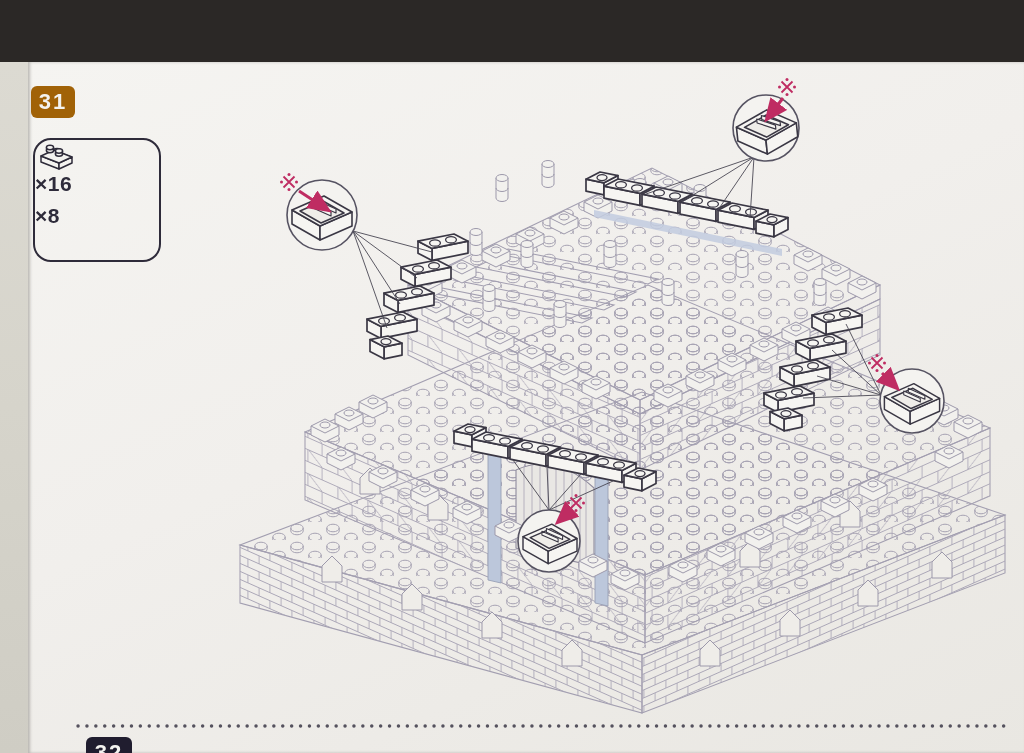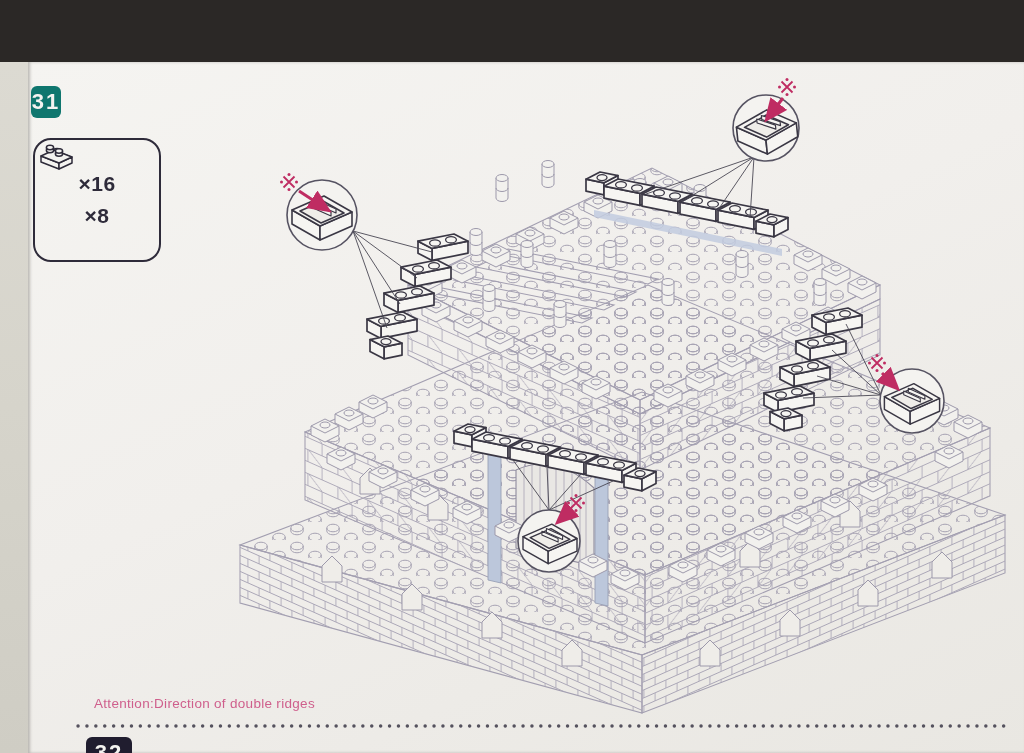--- a/index.html
+++ b/index.html
@@ -5,29 +5,29 @@
   html,body{margin:0;padding:0;background:#111;}
   #shot{position:relative;width:1024px;height:753px;overflow:hidden;
         font-family:"Liberation Sans","DejaVu Sans",sans-serif;background:#292624;}
   .backdrop{position:absolute;left:0;top:0;width:1024px;height:64px;background:#2b2826;}
   .backdrop-edge{position:absolute;left:0;top:62px;width:1024px;height:3px;background:#ccd0de;opacity:.8;}
   .wall-strip{position:absolute;left:0;top:62px;width:32px;height:691px;
         background:linear-gradient(180deg,#dcdad2 0%,#d6d4cb 50%,#cfcdc4 100%);}
   .page{position:absolute;left:28px;top:62px;width:996px;height:691px;
         background:linear-gradient(155deg,#f5f4f1 0%,#f1efec 45%,#e9e7e2 100%);
         box-shadow:inset 2px 0 3px rgba(120,118,110,.45);}
-  .step-badge{position:absolute;left:31px;top:86px;width:30px;height:32px;background:#0f766e;
+  .step-badge{position:absolute;left:31px;top:86px;width:44px;height:32px;background:#a16207;
         border-radius:6px;color:#f4f3f0;font-size:22px;font-weight:bold;text-align:center;
         line-height:32px;letter-spacing:2px;}
   .next-step-badge{position:absolute;left:86px;top:737px;width:46px;height:32px;background:#201d2f;
         border-radius:6px;color:#f4f3f0;font-size:22px;font-weight:bold;text-align:center;
         line-height:32px;letter-spacing:2px;}
   .parts-box{position:absolute;left:33px;top:138px;width:124px;height:112px;border:2.5px solid #2e2b3a;
         border-radius:18px;display:flex;flex-direction:column;justify-content:center;gap:8px;padding:4px 0;}
-  .part-row{display:flex;align-items:center;justify-content:center;gap:4px;}
+  .part-row{display:flex;align-items:center;gap:4px;}
   .part-count{color:#2e2b3a;font-size:21px;font-weight:bold;letter-spacing:.5px;}
   .note-jp{position:absolute;left:70px;top:671px;color:#c4497a;font-size:17px;font-weight:bold;letter-spacing:1px;}
   .note-en{position:absolute;left:94px;top:696px;color:#cf5f8c;font-size:13.5px;letter-spacing:.3px;}
   svg{position:absolute;left:0;top:0;}
   .k{stroke:#a29eb0;stroke-width:1.05;fill:none;}
 </style>
 </head>
 <body>
 
 <div id="shot">
@@ -355,16 +355,15 @@
             <ellipse cx="24" cy="14" rx="3.6" ry="2.2"></ellipse>
           <path d="M11.4 7.5 v3 M18.6 7.5 v3 M20.4 11 v3 M27.6 11 v3" stroke-width="1.1"></path>
           <ellipse cx="15" cy="7.5" rx="3.6" ry="2.2"></ellipse>
             <ellipse cx="24" cy="11" rx="3.6" ry="2.2"></ellipse>
         </g>
       </svg>
       <span class="part-count">×8</span>
     </div>
   </div>
 
-  <div class="note-en">Attention:Direction of double ridges</div>
 
   <div class="next-step-badge">32</div>
 </div>
 
 </body></html>

